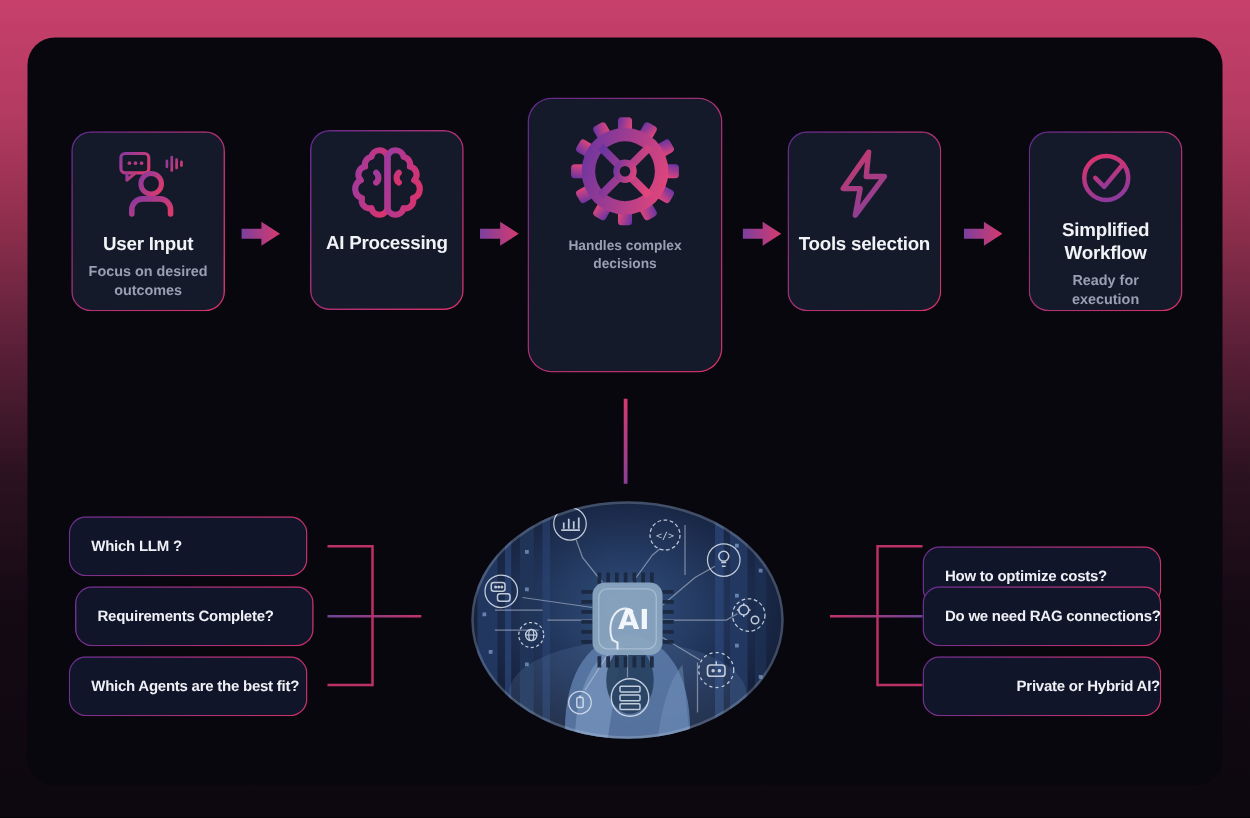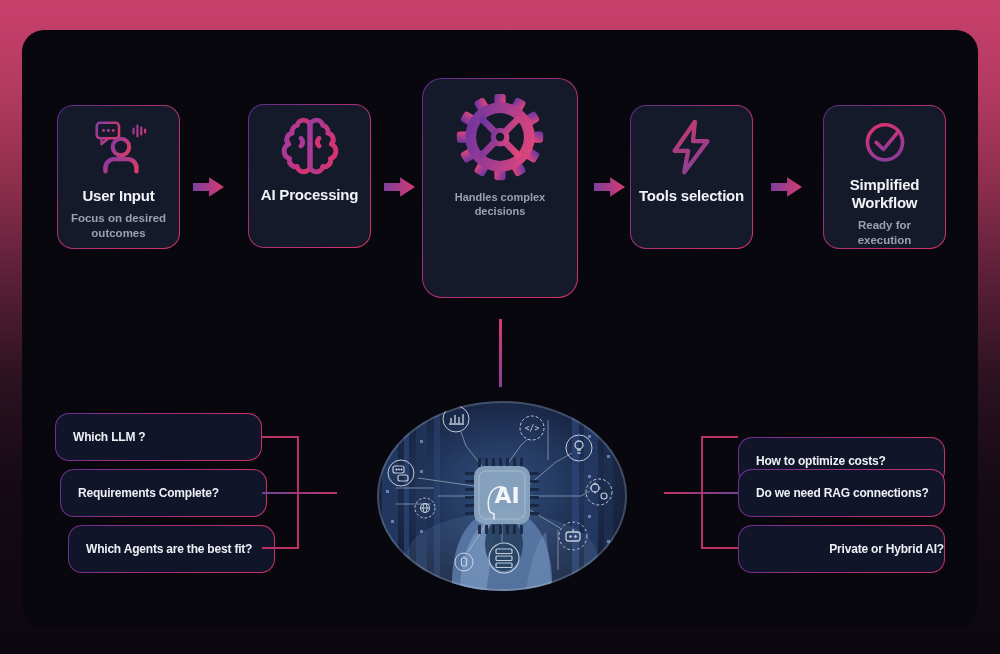--- a/index.html
+++ b/index.html
@@ -39,21 +39,21 @@
   .conn-h { height:1.6px; }
   .conn-v { width:1.6px; }
   .conn-long-l { background:linear-gradient(90deg,#6b4596,#c03367); }
   .conn-long-r { background:linear-gradient(90deg,#c03367,#6b4596); }
   .drop-line {
     position:absolute; left:499px; top:319px; width:2.6px; height:68px;
     background:linear-gradient(180deg,#d63a6e,#8a3f98);
   }
   
   .qbox {
-    position:absolute; width:207px; height:48px; display:flex; align-items:center;
+    position:absolute; width:191px; height:48px; display:flex; align-items:center;
     border:1.5px solid transparent; border-radius:14px;
     background:linear-gradient(#11152a,#11152a) padding-box,
                linear-gradient(115deg,#6a2f92 0%,#a93077 55%,#cf3168 100%) border-box;
   }
   .qbox span { color:#eef0f5; font-size:12px; font-weight:700; letter-spacing:-0.2px; padding-left:17px; white-space:nowrap; }
   
   .ellipse-wrap { position:absolute; left:376px; top:400px; width:252px; height:192px; }
 </style>
 </head>
 <body>
@@ -167,21 +167,21 @@
   </div>
 
   <div class="drop-line"></div>
 
   <div class="qbox" style="left:55px; top:413px;">
     <span>Which LLM ?</span>
   </div>
   <div class="qbox" style="left:60px; top:469px;">
     <span>Requirements Complete?</span>
   </div>
-  <div class="qbox" style="left:68px; top:525px;">
+  <div class="qbox" style="left:55px; top:525px;">
     <span>Which Agents are the best fit?</span>
   </div>
   <div class="conn conn-h" style="left:262px; top:436px; width:36px;"></div>
   <div class="conn conn-h conn-long-l" style="left:262px; top:492px; width:75px;"></div>
   <div class="conn conn-h" style="left:262px; top:547px; width:36px;"></div>
   <div class="conn conn-v" style="left:297px; top:436px; height:112.5px;"></div>
 
   <div class="qbox" style="left:738px; top:437px;">
     <span>How to optimize costs?</span>
   </div>

